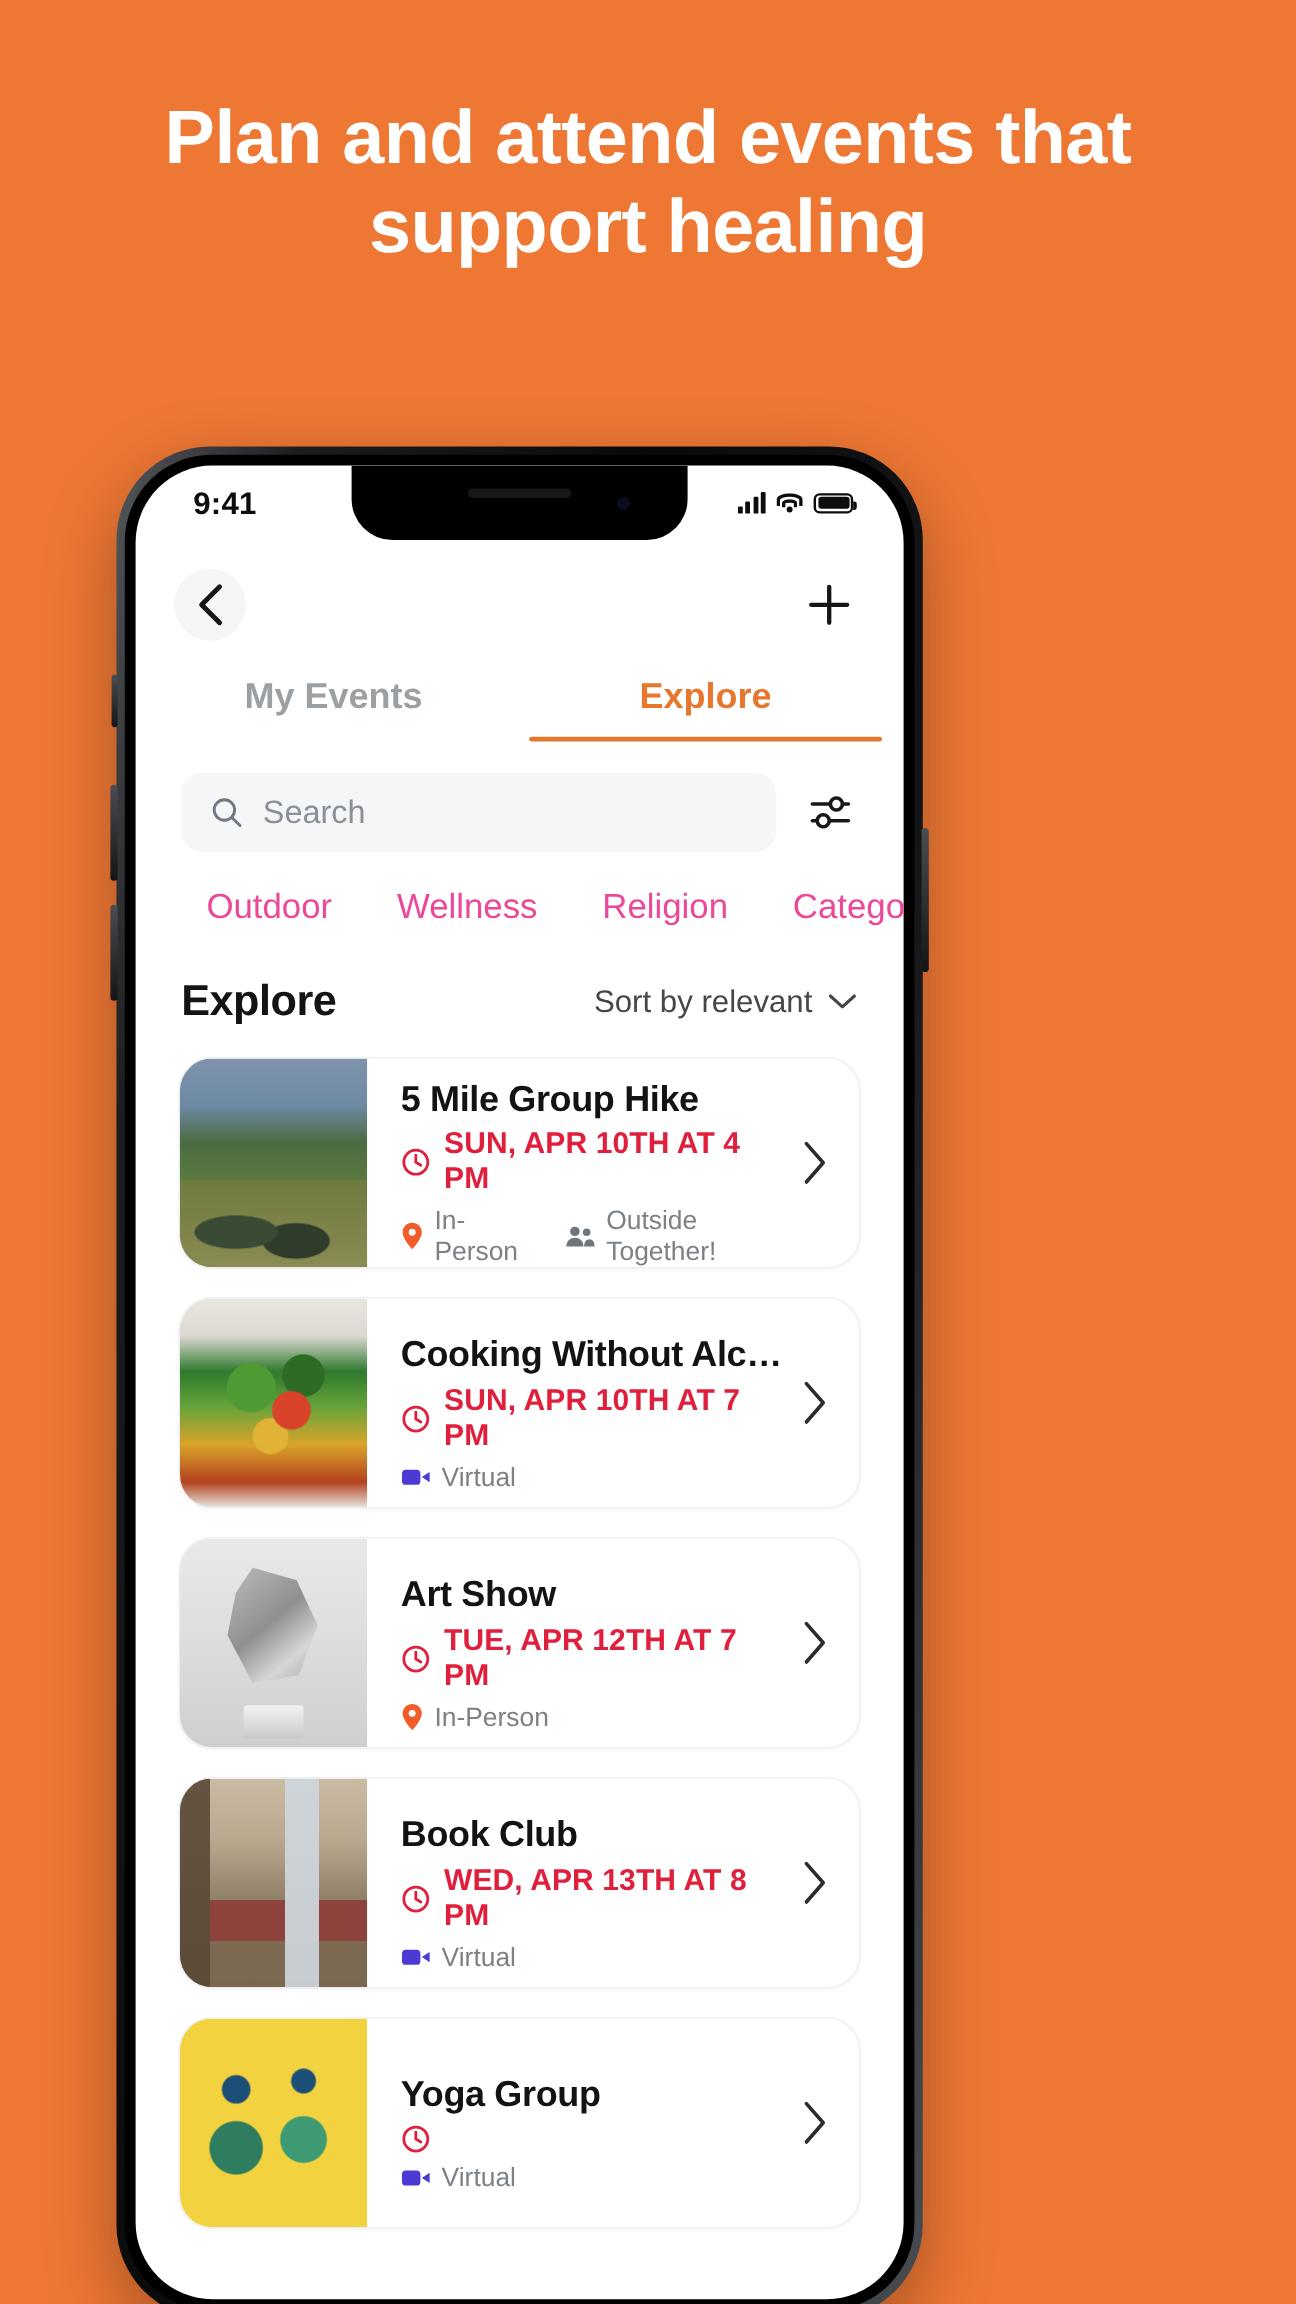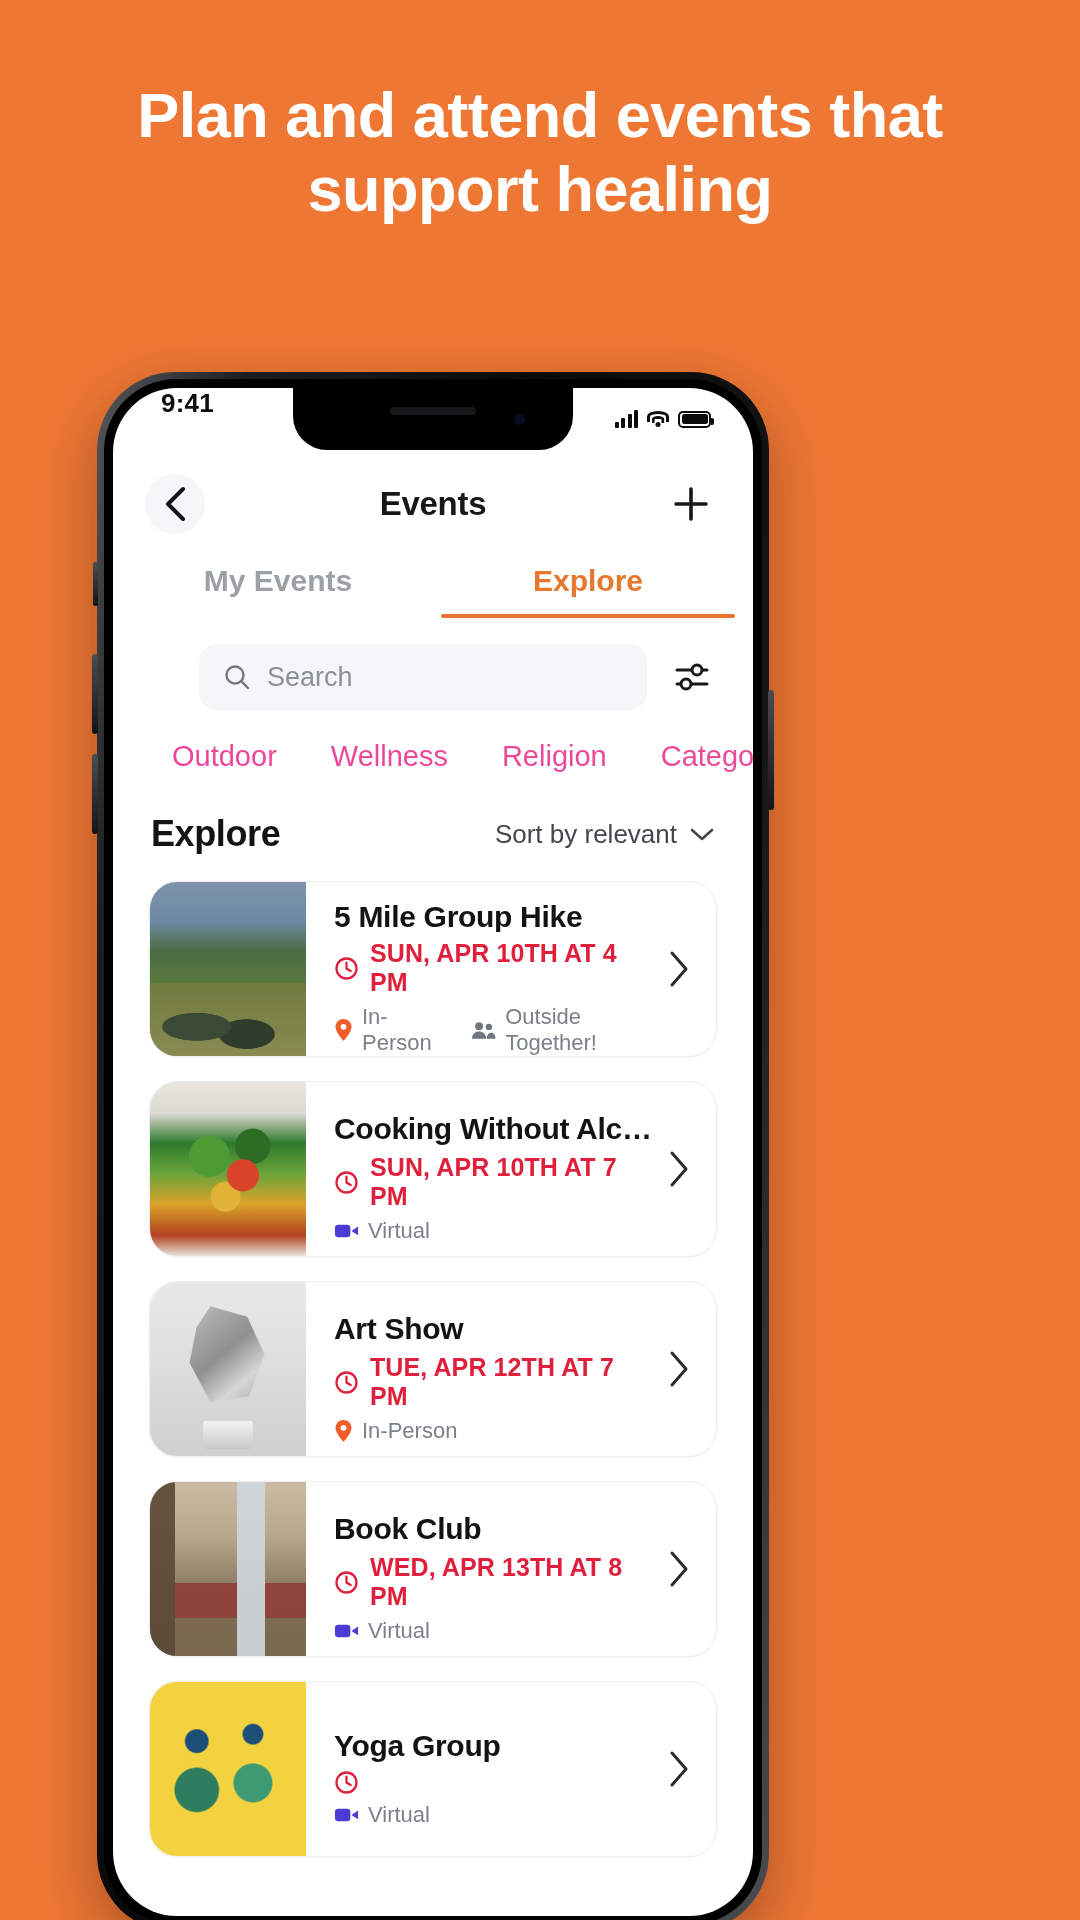--- a/index.html
+++ b/index.html
@@ -72,21 +72,21 @@
   }
   .notch-cam {
     position: absolute; top: 26px; right: 48px;
     width: 11px; height: 11px; border-radius: 50%;
     background: #0b0b20;
   }
 
   
   .statusbar {
     position: absolute; top: 0; left: 0; width: 100%; height: 62px;
-    display: flex; justify-content: space-between;
+    display: flex; align-items: center; justify-content: space-between;
     padding: 0 42px 0 48px;
     z-index: 15;
   }
   .status-time { font-size: 26px; font-weight: bold; color: #0d0d0d; letter-spacing: 0.2px; }
   .status-right { display: flex; align-items: center; gap: 9px; }
   .signal { display: flex; align-items: flex-end; gap: 2.5px; height: 18px; }
   .signal i { width: 4px; background: #0d0d0d; border-radius: 1px; display: block; }
   .signal i:nth-child(1){height:6px}
   .signal i:nth-child(2){height:10px}
   .signal i:nth-child(3){height:14px}
@@ -140,21 +140,20 @@
   .tab.active { color: #E8772E; }
   .tab.active::after {
     content: ""; position: absolute; left: 8px; right: 8px; bottom: 0;
     height: 4px; background: #E8772E; border-radius: 2px;
   }
 
   
   .search-row {
     display: flex; align-items: center; gap: 22px;
     padding: 26px 38px 0 38px;
-    margin-left: 48px;
   }
   .search-box {
     flex: 1 1 auto; height: 66px;
     background: #F4F6F7; border-radius: 18px;
     display: flex; align-items: center; gap: 16px;
     padding: 0 24px;
   }
   .search-placeholder { font-size: 27px; color: #8A9097; }
   .filter-btn { width: 46px; height: 46px; display:flex; align-items:center; justify-content:center; flex: 0 0 auto; }
 
@@ -282,21 +281,20 @@
             </div>
         </div>
       </div>
 
       <div class="navbar">
         <div class="back-btn">
           <svg width="22" height="36" viewBox="0 0 22 36">
             <path d="M19 3 L4 18 L19 33" fill="none" stroke="#141618" stroke-width="4" stroke-linecap="round" stroke-linejoin="round"></path>
           </svg>
         </div>
-        <div class="nav-title">Events</div>
         <div class="add-btn">
           <svg width="38" height="38" viewBox="0 0 38 38">
             <path d="M19 4 V34 M4 19 H34" fill="none" stroke="#141618" stroke-width="3.6" stroke-linecap="round"></path>
           </svg>
         </div>
       </div>
 
       <div class="tabs">
         <div class="tab">My Events</div>
         <div class="tab active">Explore</div>

